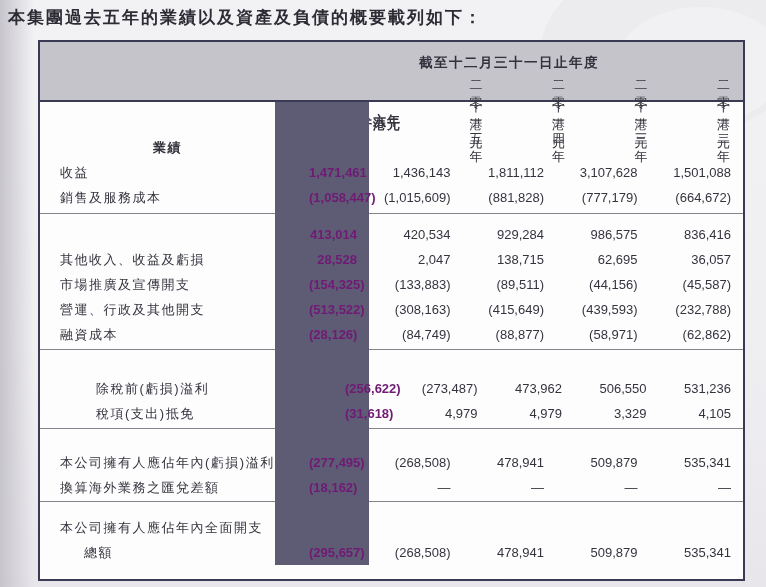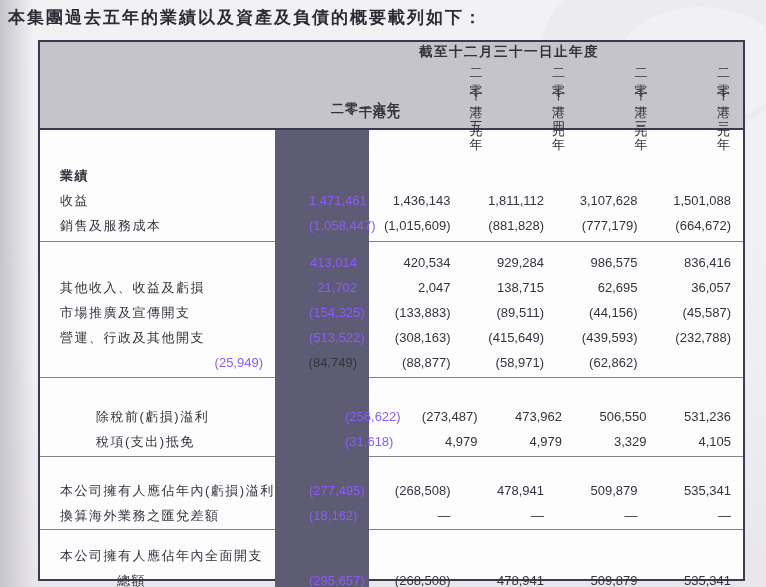--- a/index.html
+++ b/index.html
@@ -14,42 +14,42 @@
   .intro{
     position:absolute;left:8px;top:6px;right:8px;
     font-size:17px;font-weight:bold;color:#2d2c35;letter-spacing:2px;
   }
   .fy-table{
     position:absolute;left:38px;top:40px;width:707px;height:541px;
     border:2px solid var(--table-border,#3b3a54);box-sizing:border-box;
     background:var(--body-bg,#fdfdfe);
   }
   .thead{
-    height:88px;background:var(--header-bg,#c5c4cb);
+    height:60px;background:var(--header-bg,#c5c4cb);
     border-bottom:2px solid var(--table-border,#3b3a54);
-    box-sizing:border-box;padding-top:0;color:#32313c;
+    box-sizing:border-box;padding-top:12px;color:#32313c;font-family:Liberation Mono, monospace;
   }
   .period{margin-left:235px;text-align:center;font-size:13.5px;font-weight:bold;letter-spacing:1.5px;height:22px;line-height:20px;}
   .hrow{display:grid;grid-template-columns:235px 94px 1fr 1fr 1fr 1fr;align-items:center;gap:44px;}
   .hrow .cell{text-align:right;padding-right:12px;font-size:13px;letter-spacing:1px;}
   .hrow.years{height:22px;}
   .hrow.units{height:20px;}
   .hrow .cell.hl{font-weight:bold;}
   .tbody{position:relative;height:463px;}
   .hl-col{position:absolute;left:235px;width:94px;top:0;bottom:0;
     background:var(--highlight-column,#5d5c74);z-index:1;}
   .section{position:relative;z-index:2;}
   .divider{position:relative;z-index:0;border-top:1px solid var(--divider,#85848c);height:0;}
   .row{display:grid;grid-template-columns:235px 94px 1fr 1fr 1fr 1fr;height:25px;align-items:center;}
   .cell{font-size:13px;color:var(--text,#35343e);}
   .cell.label{padding-left:20px;letter-spacing:1.5px;white-space:nowrap;}
-  .cell.label.bold{font-weight:bold;}
-  .cell.label.indent{padding-left:44px;margin-left:33px;}
+  .cell.label.bold{font-weight:bold;text-align:center;}
+  .cell.label.indent{padding-left:44px;}
   .cell.num{text-align:right;padding-right:12px;font-variant-numeric:tabular-nums;}
-  .cell.num.hl{color:#8b5cf6;font-weight:normal;padding-left:34px;}
+  .cell.num.hl{color:#701a75;font-weight:bold;padding-left:34px;}
   
   .section.s0{padding-top:33px;padding-bottom:3px;}
   .section.s1{padding-top:8px;padding-bottom:2px;}
   .section.s2{padding-top:26px;padding-bottom:2px;margin-left:36px;}
   .section.s3{padding-top:21px;padding-bottom:1px;}
   .section.s4{padding-top:13px;}
 </style>
 </head>
 <body>
 
@@ -116,21 +116,21 @@
         <div class="row">
           <div class="cell label"></div>
           <div class="cell num hl">413,014</div>
           <div class="cell num">420,534</div>
           <div class="cell num">929,284</div>
           <div class="cell num">986,575</div>
           <div class="cell num">836,416</div>
         </div>
         <div class="row">
           <div class="cell label">其他收入、收益及虧損</div>
-          <div class="cell num hl">21,702</div>
+          <div class="cell num hl">28,528</div>
           <div class="cell num">2,047</div>
           <div class="cell num">138,715</div>
           <div class="cell num">62,695</div>
           <div class="cell num">36,057</div>
         </div>
         <div class="row">
           <div class="cell label">市場推廣及宣傳開支</div>
           <div class="cell num hl">(154,325)</div>
           <div class="cell num">(133,883)</div>
           <div class="cell num">(89,511)</div>
@@ -139,21 +139,22 @@
         </div>
         <div class="row">
           <div class="cell label">營運、行政及其他開支</div>
           <div class="cell num hl">(513,522)</div>
           <div class="cell num">(308,163)</div>
           <div class="cell num">(415,649)</div>
           <div class="cell num">(439,593)</div>
           <div class="cell num">(232,788)</div>
         </div>
         <div class="row">
-          <div class="cell num hl">(25,949)</div>
+          <div class="cell label">融資成本</div>
+          <div class="cell num hl">(28,126)</div>
           <div class="cell num">(84,749)</div>
           <div class="cell num">(88,877)</div>
           <div class="cell num">(58,971)</div>
           <div class="cell num">(62,862)</div>
         </div>
       </div>
       <div class="divider"></div>
       <div class="section s2">
         <div class="row">
           <div class="cell label">除稅前(虧損)溢利</div>

